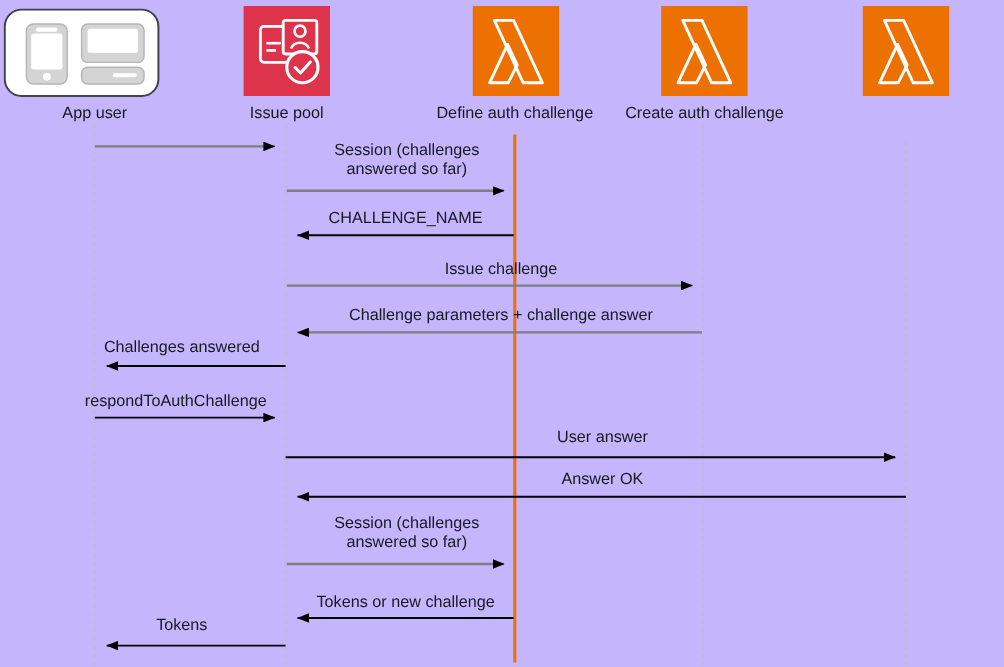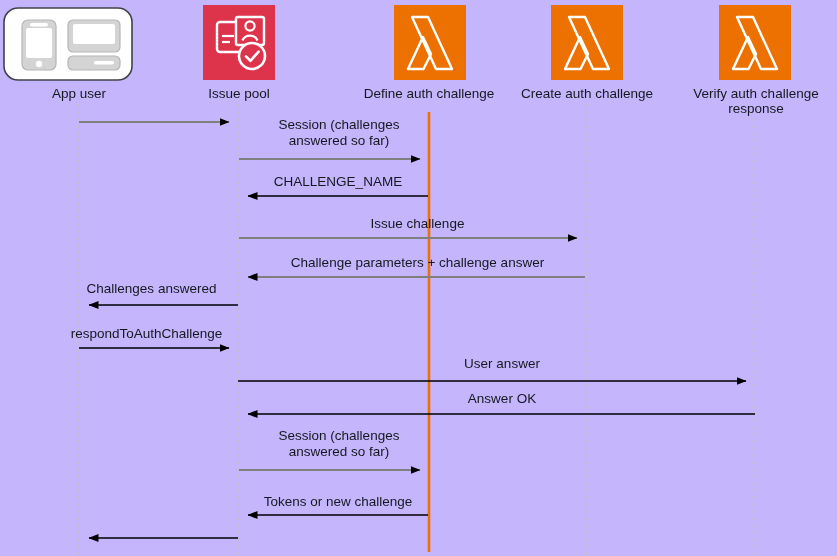--- a/index.html
+++ b/index.html
@@ -140,24 +140,20 @@
   </svg>
 
   <div class="actor-label" style="left:19px; top:86px; width:120px;">App user</div>
 
   <div class="actor-label" style="left:179px; top:86px; width:120px;">Issue pool</div>
 
   <div class="actor-label" style="left:349px; top:86px; width:160px;">Define auth challenge</div>
 
   <div class="actor-label" style="left:507px; top:86px; width:160px;">Create auth challenge</div>
 
-  <div class="actor-label" style="left:675px; top:86px; width:162px;">
-    <span>Verify auth challenge</span><br>
-    <span>response</span>
-  </div>
 
 
   <div class="msg-label wrap" style="left:249px; top:117px; width:180px;">
     <span>Session (challenges</span><br>
     <span>answered so far)</span>
   </div>
 
   <div class="msg-label" style="left:248px; top:174px; width:180px;">CHALLENGE_NAME</div>
 
   <div class="msg-label" style="left:249px; top:216px; width:337px;">Issue challenge</div>
@@ -172,14 +168,15 @@
 
   <div class="msg-label" style="left:249px; top:391px; width:506px;">Answer OK</div>
 
   <div class="msg-label wrap" style="left:249px; top:428px; width:180px;">
     <span>Session (challenges</span><br>
     <span>answered so far)</span>
   </div>
 
   <div class="msg-label" style="left:248px; top:494px; width:180px;">Tokens or new challenge</div>
 
+  <div class="msg-label" style="left:64px; top:513px; width:175px;">Tokens</div>
 
 </div>
 
 </body></html>

